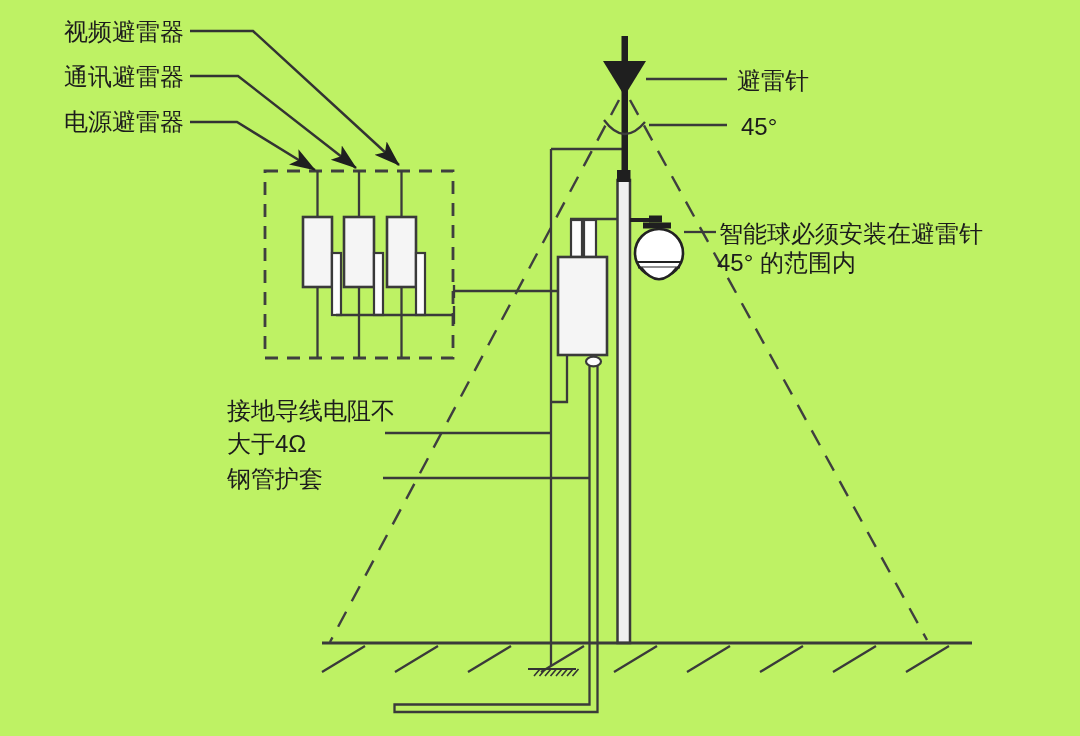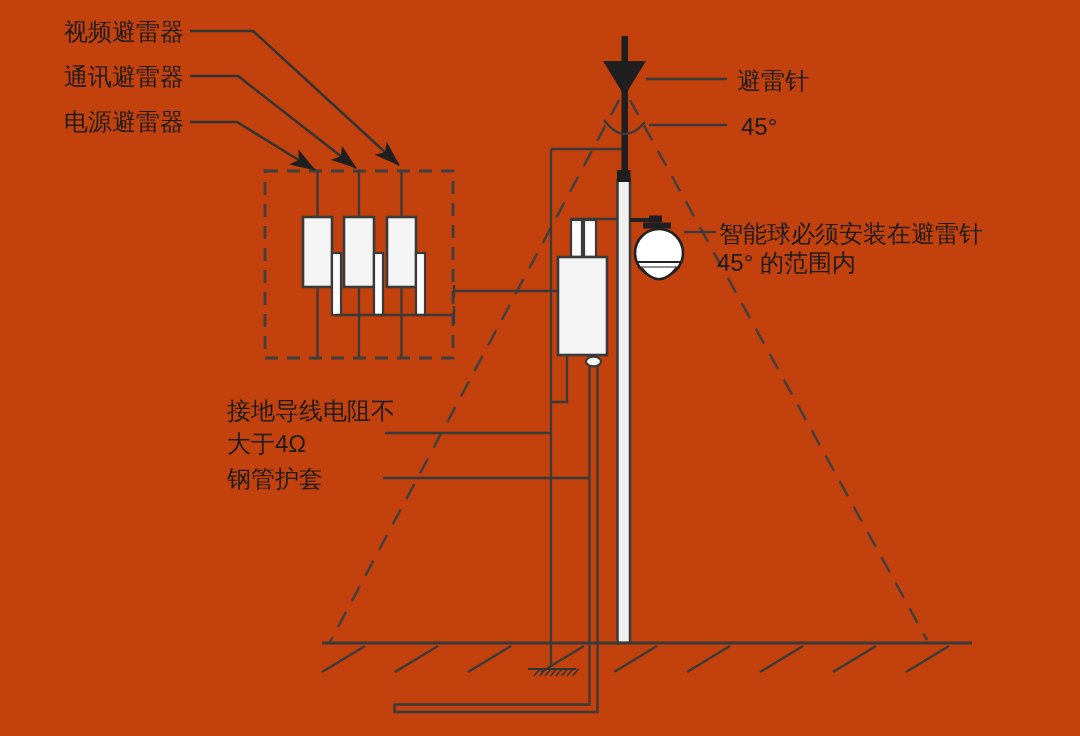--- a/index.html
+++ b/index.html
@@ -1,16 +1,16 @@
 <!DOCTYPE html>
 <html><head>
 <meta charset="utf-8">
 <style>
   html,body{margin:0;padding:0;background:#ffffff;}
-  .stage{position:relative;width:1080px;height:736px;background:#c2410c;overflow:hidden;}
+  .stage{position:relative;width:1080px;height:736px;background:#bef264;overflow:hidden;}
   svg{display:block;}
   svg text{
     font-family:"Liberation Sans","DejaVu Sans",sans-serif;
     font-size:24px;
     fill:#1c1c1c;
   }
   .thin  {stroke:#3a3a3a;stroke-width:2.3;fill:none;}
   .dashL {stroke:#3f3f3f;stroke-width:2.4;fill:none;stroke-dasharray:17 12;}
   .dashB {stroke:#3f3f3f;stroke-width:2.8;fill:none;stroke-dasharray:13 9;}
   .boxfill{fill:#f5f5f5;stroke:#3a3a3a;stroke-width:2.6;}

